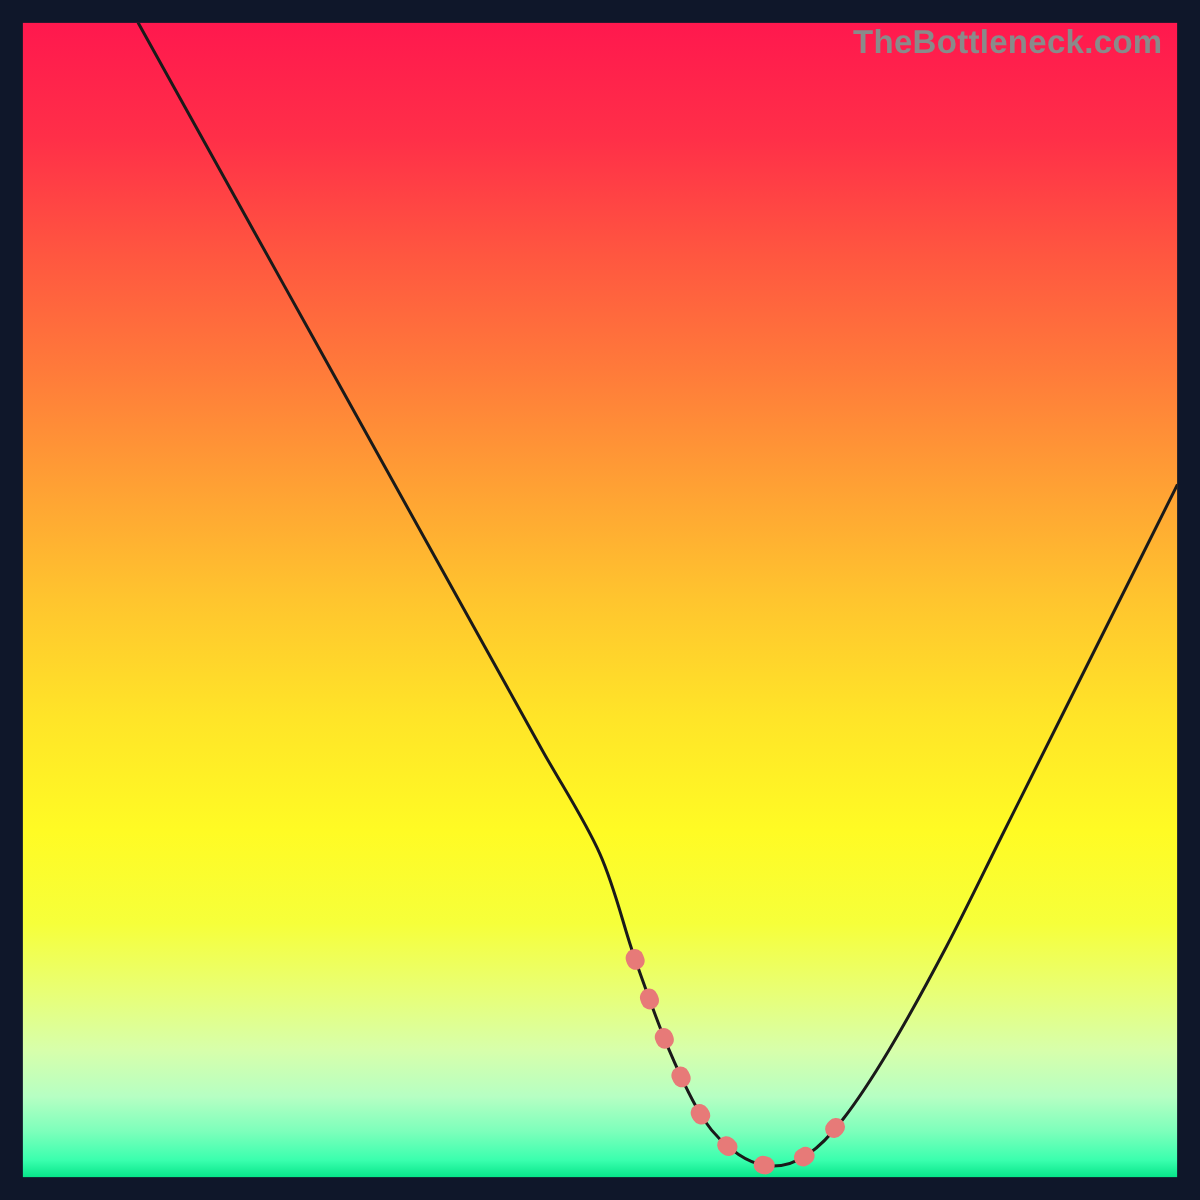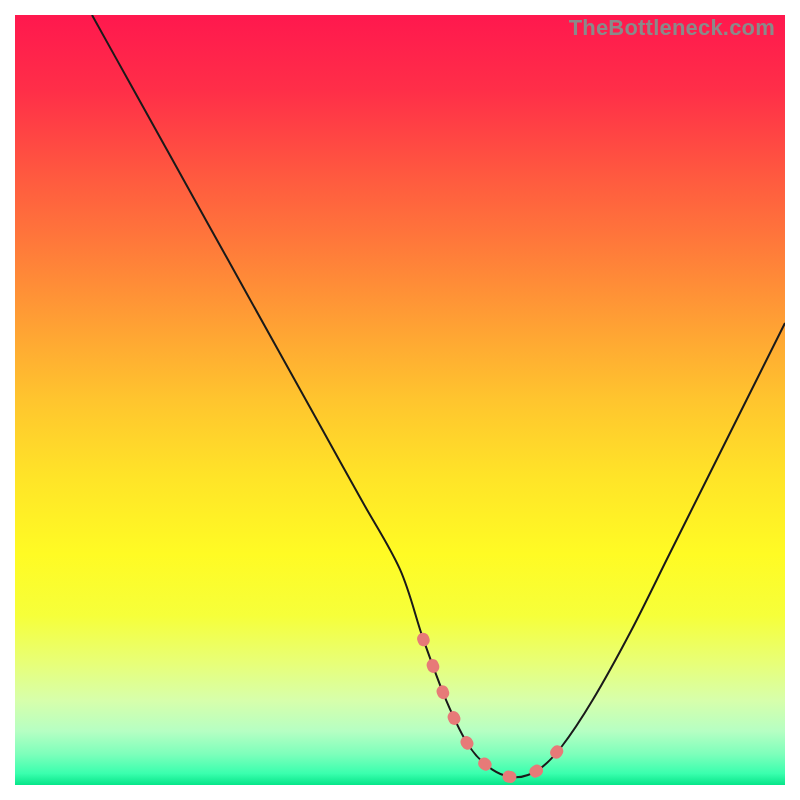--- a/index.html
+++ b/index.html
@@ -9,21 +9,21 @@
     height: 800px;
     background: #000;
     overflow: hidden;
   }
   .frame {
     position: absolute;
     left: 0;
     top: 0;
     width: 800px;
     height: 800px;
-    background: #ffffff;
+    background: #0f172a;
   }
   .plot {
     position: absolute;
     left: 15px;
     top: 15px;
     width: 770px;
     height: 770px;
     overflow: hidden;
   }
   .gradient {

